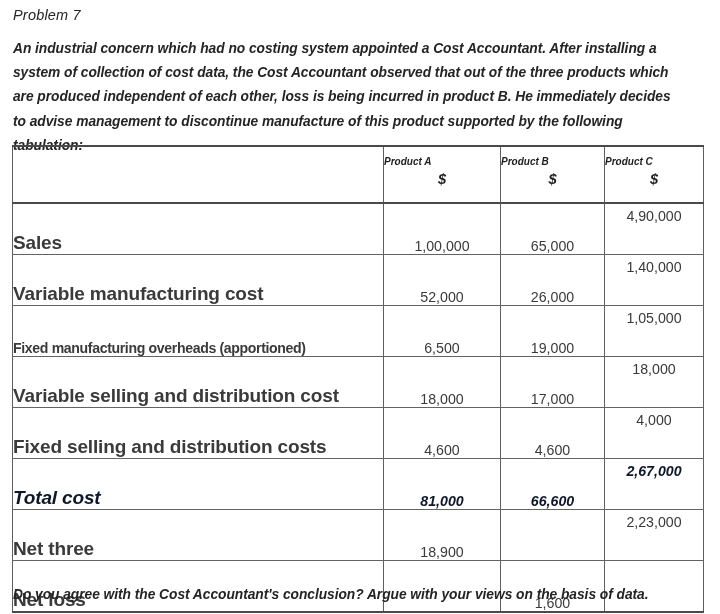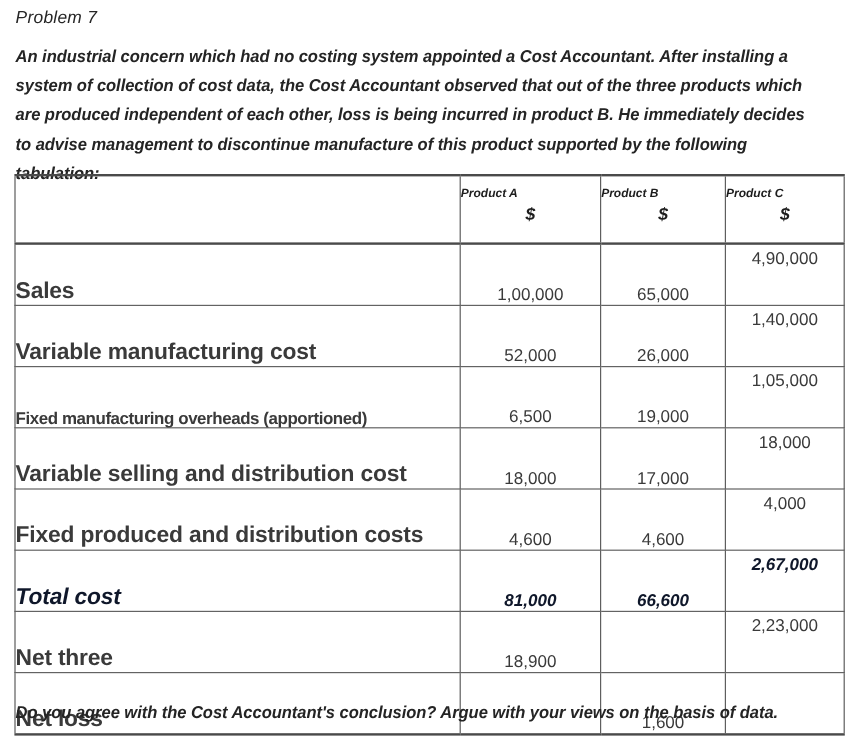--- a/index.html
+++ b/index.html
@@ -216,21 +216,21 @@
           <td class="num">19,000</td>
           <td class="num colc">1,05,000</td>
         </tr>
         <tr class="drow">
           <td class="lbl">Variable selling and distribution cost</td>
           <td class="num">18,000</td>
           <td class="num">17,000</td>
           <td class="num colc">18,000</td>
         </tr>
         <tr class="drow">
-          <td class="lbl">Fixed produced and distribution costs</td>
+          <td class="lbl">Fixed selling and distribution costs</td>
           <td class="num">4,600</td>
           <td class="num">4,600</td>
           <td class="num colc">4,000</td>
         </tr>
         <tr class="drow total">
           <td class="lbl">Total cost</td>
           <td class="num">81,000</td>
           <td class="num">66,600</td>
           <td class="num colc">2,67,000</td>
         </tr>

